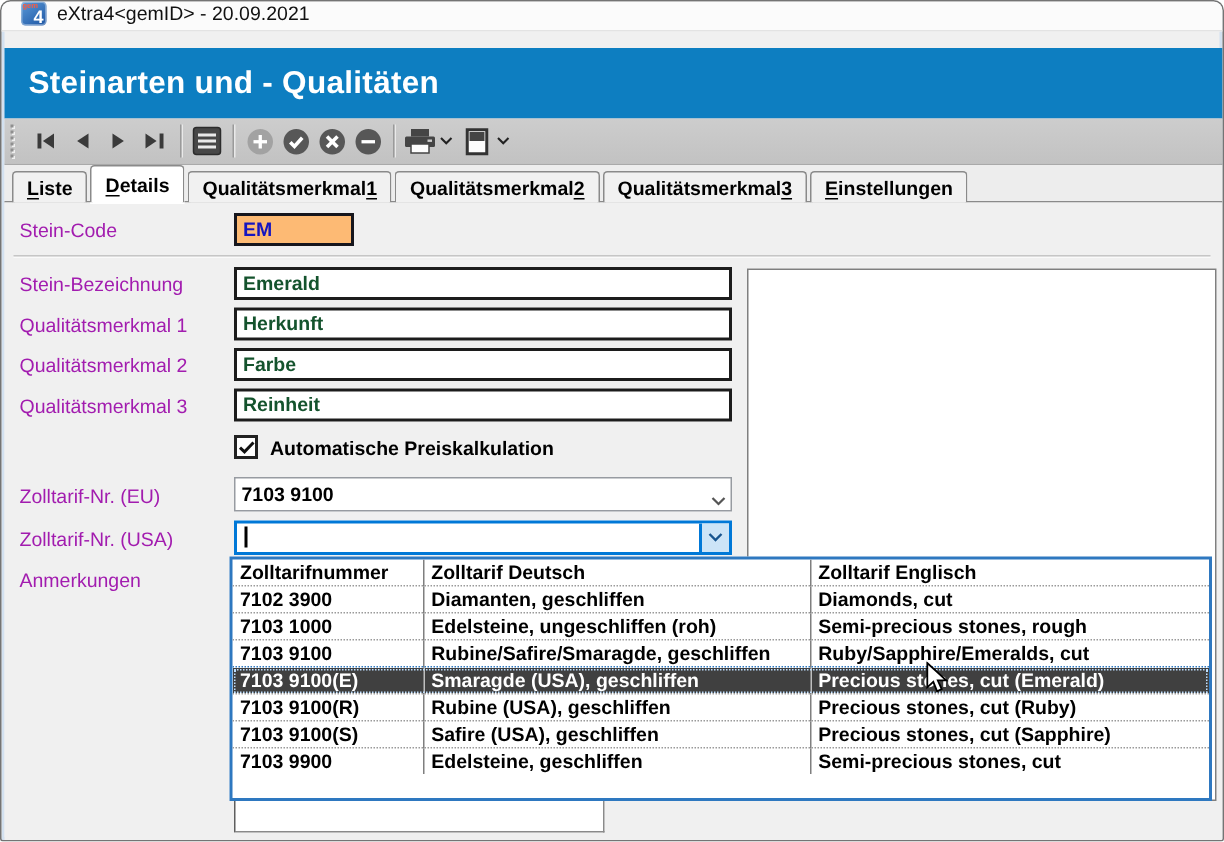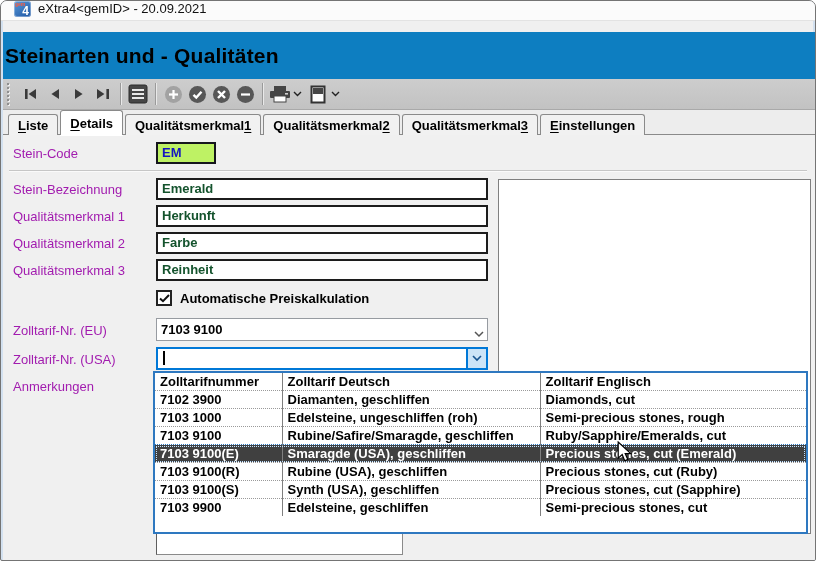--- a/index.html
+++ b/index.html
@@ -11,39 +11,39 @@
     box-shadow: inset 2px 0 #d3e1f0, inset -2px 0 #d3e1f0, inset 0 -2px #d3e1f0;
   }
   
   .titlebar { position:absolute; left:0; top:0; width:100%; height:20px; background:#fbfbfb; display:flex; padding-left:13px; border-bottom:1px solid #e3e3e3; }
   .appicon { width:17px; height:16px; border-radius:3px; background:linear-gradient(145deg,#5b9bd9,#1d55a3); position:relative; margin-right:7px; box-shadow: inset 0 0 0 1px rgba(255,255,255,.35); }
   .appicon::before { content:"4"; position:absolute; right:2px; bottom:-1px; color:#fff; font-size:12px; font-weight:bold; }
   .appicon::after { content:"gem"; position:absolute; left:1px; top:0px; color:#ff5a3c; font-size:5px; font-weight:bold; }
   .titletext { font-size:13px; color:#111; }
   
   .bluehead { position:absolute; left:2px; top:31px; width:812px; height:47px; background:#0d7ec1; display:flex; align-items:center; }
-  .bluehead .t { color:#000000; font-size:21px; font-weight:bold; padding-left:2px; letter-spacing:.2px; }
+  .bluehead .t { color:#ffffff; font-size:21px; font-weight:bold; padding-left:16px; letter-spacing:.2px; }
   
   .toolbar { position:absolute; left:2px; top:78px; width:812px; height:31px; background:linear-gradient(#cdcdcd,#c2c2c2); display:flex; align-items:center; border-bottom:1px solid #a9a9a9; }
   .grip { width:6px; height:24px; margin:0 6px 0 4px; display:flex; flex-direction:column; justify-content:center; gap:2px; }
   .grip i { width:2px; height:2px; background:#8f8f8f; box-shadow:1px 1px 0 #efefef; }
   .tbtn { width:24px; height:24px; display:flex; align-items:center; justify-content:center; }
   .tsep { width:1px; height:22px; background:#9a9a9a; box-shadow:1px 0 0 #e9e9e9; margin:0 5px; }
   .chev { margin:0 4px 0 1px; display:flex; align-items:center; }
   
   .tabbar { position:absolute; left:2px; top:109px; width:812px; height:25px; display:flex; align-items:flex-end; padding-left:5px; background:#ededed; }
   .tabbar::after { content:""; position:absolute; left:0; bottom:0; width:100%; height:1px; background:#8a8a8a; }
   .tab { position:relative; z-index:1; height:21px; padding:0 9px; background:#f1f1f1; border:1px solid #8a8a8a; border-bottom:none; border-radius:3px 3px 0 0; font-size:13px; font-weight:bold; display:flex; align-items:center; margin-right:2px; color:#000; }
   .tab.active { z-index:3; height:25px; background:#fff; box-shadow:0 1px 0 #fff; }
   .tab .k { text-decoration:underline; text-underline-offset:2px; }
   
   .content { position:absolute; left:2px; top:134px; width:812px; height:425px; background:#f0f0f0; }
   .lbl { position:absolute; left:10px; font-size:13px; color:#a21caf; }
   .fld { position:absolute; left:153px; width:332px; height:22px; background:#fff; border:2px solid #1c1c1c; font-size:13px; font-weight:bold; color:#14532d; line-height:18px; padding-left:4px; overflow:hidden; }
-  .fld.code { width:60px; background:#bef264; border-color:#16161d; color:#1515c0; }
+  .fld.code { width:80px; background:#fdba74; border-color:#16161d; color:#1515c0; }
   .divider { position:absolute; left:6px; top:35px; width:798px; height:1px; background:#c6c6c6; box-shadow:0 1px 0 #fafafa; }
   .cb-box { position:absolute; left:153px; top:155px; width:16px; height:16px; background:#fff; border:2px solid #222; display:flex; align-items:center; justify-content:center; }
   .cb-lbl { position:absolute; left:177px; top:156px; font-size:13px; font-weight:bold; }
   .combo { position:absolute; left:153px; width:332px; height:23px; background:#fff; border:1px solid #979ba1; font-size:13px; font-weight:bold; line-height:21px; padding-left:4px; }
   .combo .dd { position:absolute; right:3px; top:4px; }
   .combo.focus { border:2px solid #0078d7; }
   .combo.focus .ddbtn { position:absolute; right:0; top:0; width:20px; height:19px; background:#cce4f7; border-left:2px solid #0078d7; display:flex; align-items:center; justify-content:center; }
   .caret { position:absolute; left:5px; top:2px; width:1.5px; height:14px; background:#000; }
   .panel { position:absolute; left:495px; top:44px; width:313px; height:355px; background:#fff; border:1px solid #7f7f7f; }
   .memo { position:absolute; left:153px; top:238px; width:247px; height:182px; background:#fff; border:1px solid #8a8a8a; border-left-color:#5e5e5e; }
@@ -281,21 +281,21 @@
               <td>Smaragde (USA), geschliffen</td>
               <td>Precious stones, cut (Emerald)</td>
             </tr>
             <tr>
               <td>7103 9100(R)</td>
               <td>Rubine (USA), geschliffen</td>
               <td>Precious stones, cut (Ruby)</td>
             </tr>
             <tr>
               <td>7103 9100(S)</td>
-              <td>Synth (USA), geschliffen</td>
+              <td>Safire (USA), geschliffen</td>
               <td>Precious stones, cut (Sapphire)</td>
             </tr>
             <tr>
               <td>7103 9900</td>
               <td>Edelsteine, geschliffen</td>
               <td>Semi-precious stones, cut</td>
             </tr>
           </tbody>
       </table>
     </div>

